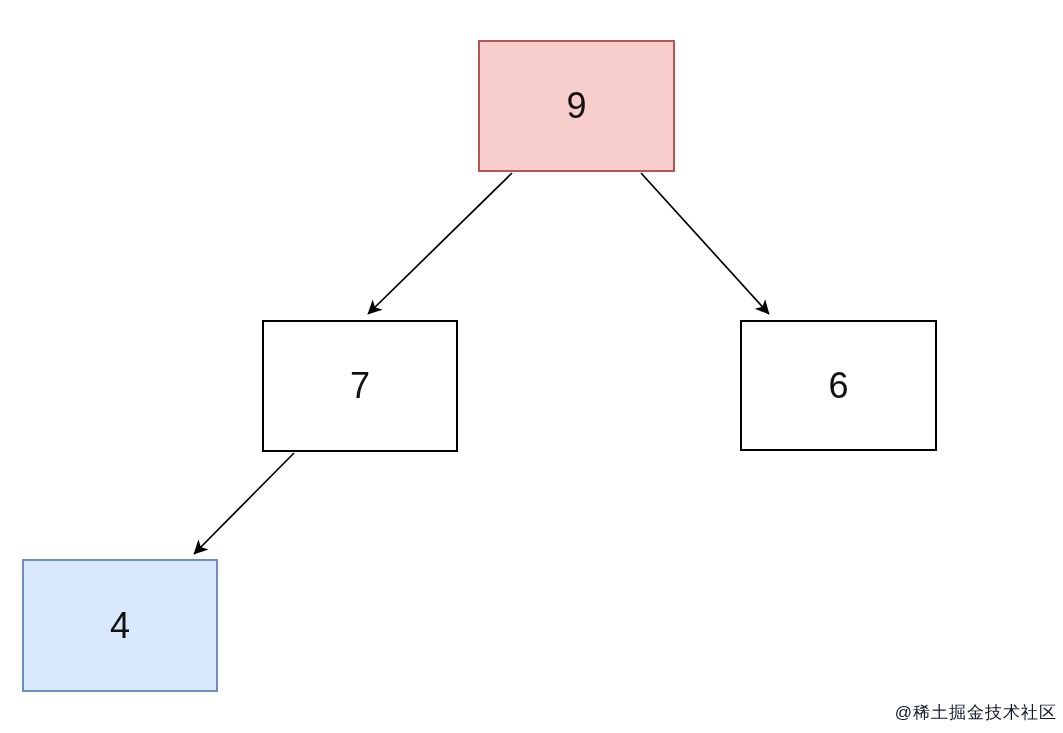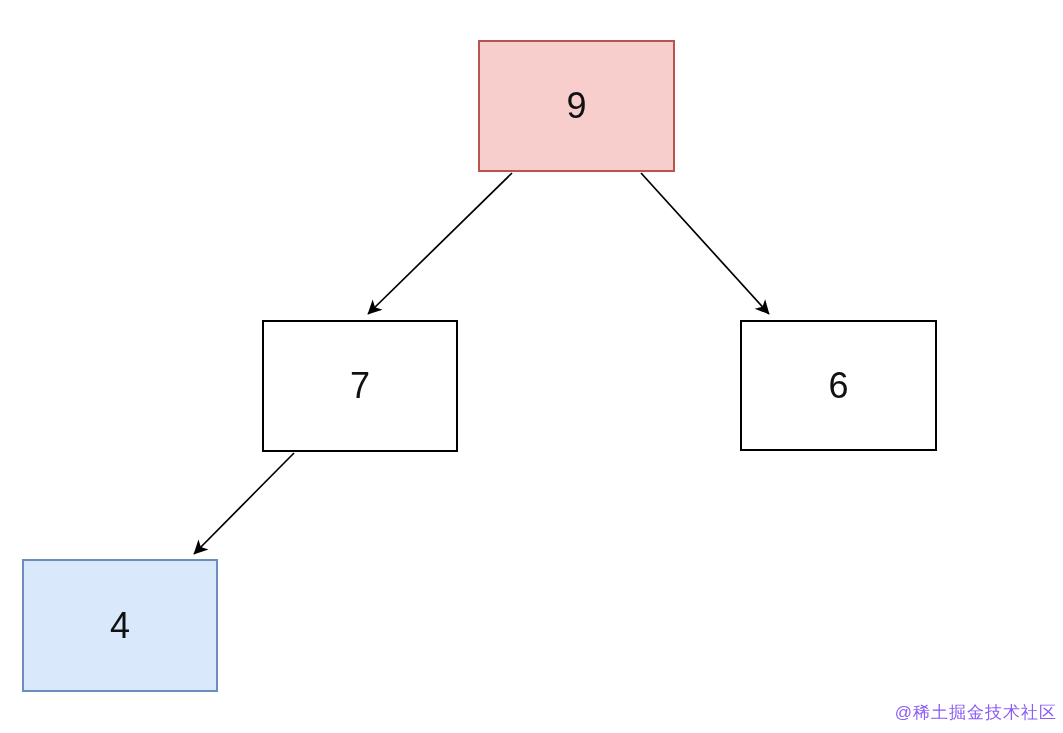--- a/index.html
+++ b/index.html
@@ -41,21 +41,21 @@
   }
   .node-9 { left: 478px; top: 40px;  width: 197px; height: 132px; }
   .node-7 { left: 262px; top: 320px; width: 196px; height: 132px; }
   .node-6 { left: 740px; top: 320px; width: 197px; height: 131px; }
   .node-4 { left: 22px;  top: 559px; width: 196px; height: 133px; }
   .watermark {
     position: absolute;
     right: 6px;
     bottom: 9px;
     font-size: 17px;
-    color: #8b5cf6;
+    color: #0f172a;
     letter-spacing: 1px;
     z-index: 3;
     user-select: none;
   }
 </style>
 </head>
 <body>
 
 <div class="canvas">
 

